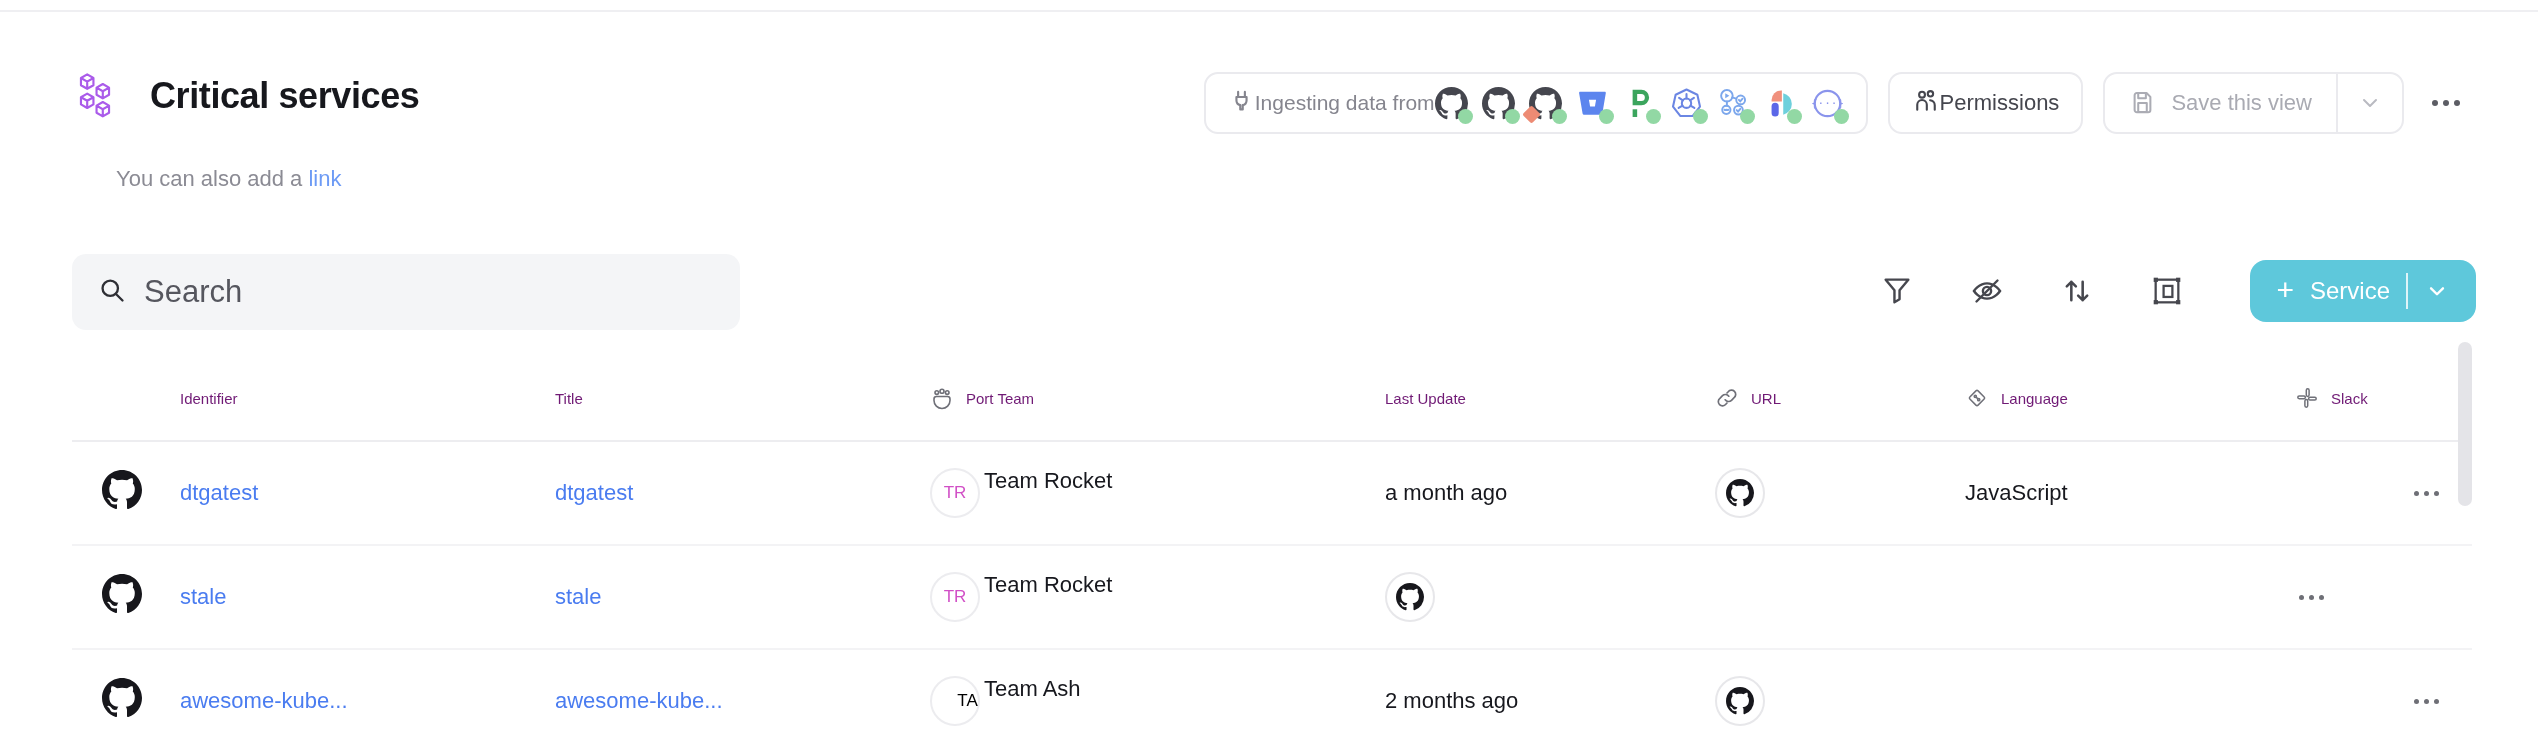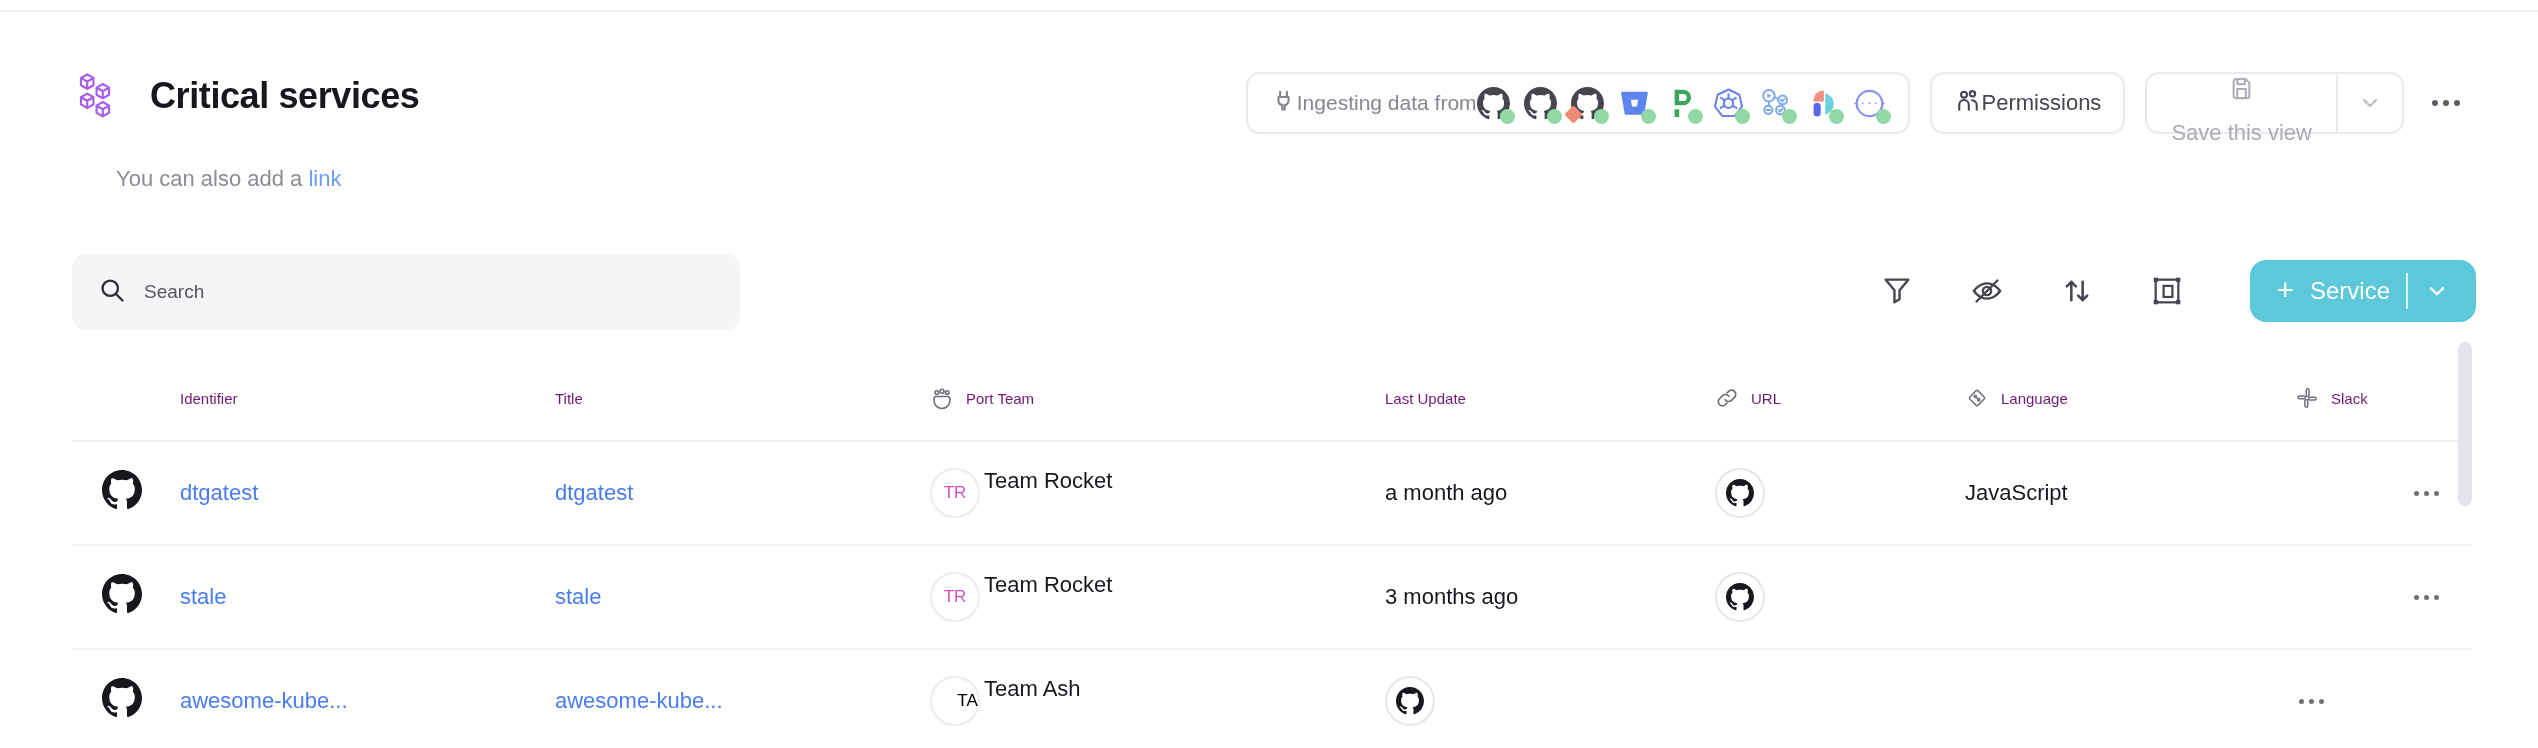--- a/index.html
+++ b/index.html
@@ -22,33 +22,33 @@
     height:62px; border:2px solid #EAEAEE; border-radius:14px; background:#fff;
     display:flex; align-items:center; padding:0 22px; 
   }
   .ingest-label { font-size:21px; color:#85858E; white-space:nowrap; }
   .integration-row { display:flex; align-items:center; gap:14px; }
   .integration { position:relative; width:33px; height:33px; display:flex; align-items:center; justify-content:center; }
   .integration svg { width:33px; height:33px; }
   .status-dot { position:absolute; right:-5px; bottom:-4px; width:15px; height:15px; border-radius:50%; background:#92D8A4; }
   .btn-label { font-size:22px; color:#45464E; }
   .save-group { padding:0; }
-  .save-main { display:flex; align-items:center; gap:15px; padding:0 24px; height:100%;flex-direction:column; }
+  .save-main { display:flex; align-items:center; gap:15px; padding:0 24px; height:100%; }
   .save-label { font-size:22px; color:#A9AAB2; }
   .save-divider { width:2px; height:100%; background:#EAEAEE; }
   .save-caret { padding:0 20px; display:flex; align-items:center; height:100%; }
   .more-dots { display:flex; gap:5px; padding:0 8px; cursor:pointer; }
   .more-dots i, .row-dots i { width:6px; height:6px; border-radius:50%; background:#5C5D64; display:block; }
 
   
   .search-box {
     position:absolute; left:72px; top:254px; width:668px; height:76px;
     background:#F4F5F7; border-radius:14px; display:flex; align-items:center; gap:18px; padding:0 26px;
   }
-  .search-box input { flex:1; border:none; outline:none; background:transparent; font-size:19px; color:#4c1d95;
+  .search-box input { flex:1; border:none; outline:none; background:transparent; font-size:31px; color:#4c1d95;
     font-family:"Liberation Sans", sans-serif; }
   .search-box input::placeholder { color:#55565E; opacity:1; }
 
   .table-toolbar { position:absolute; top:260px; right:62px; display:flex; align-items:center; }
   .tool-icon { width:46px; height:46px; margin-right:44px; display:flex; align-items:center; justify-content:center; color:#46474E; cursor:pointer; }
   .tool-icon svg { width:34px; height:34px; }
   .add-btn {
     height:62px; margin-left:16px; background:#5EC8DB; border:none; border-radius:16px; color:#fff;
     display:flex; align-items:center; gap:16px; padding:0 26px; font-size:24px; cursor:pointer;
     font-family:"Liberation Sans", sans-serif;
@@ -387,21 +387,20 @@
         </div>
     <div class="cell">
           <a href="#" class="link">stale</a>
         </div>
     <div class="cell team-cell">
       <span class="avatar">
         <span style="color: rgb(209, 79, 198);">TR</span>
       </span>
       <span>Team Rocket</span>
     </div>
-    <div class="cell">3 months ago</div>
     <div class="cell">
       <span class="url-circle">
         <svg viewBox="0 0 16 16" fill="currentColor">
               <path d="M8 0C3.58 0 0 3.58 0 8c0 3.54 2.29 6.53 5.47 7.59.4.07.55-.17.55-.38 0-.19-.01-.82-.01-1.49-2.01.37-2.53-.49-2.69-.94-.09-.23-.48-.94-.82-1.13-.28-.15-.68-.52-.01-.53.63-.01 1.08.58 1.23.82.72 1.21 1.87.87 2.33.66.07-.52.28-.87.51-1.07-1.78-.2-3.64-.89-3.64-3.95 0-.87.31-1.59.82-2.15-.08-.2-.36-1.02.08-2.12 0 0 .67-.21 2.2.82.64-.18 1.32-.27 2-.27s1.36.09 2 .27c1.53-1.04 2.2-.82 2.2-.82.44 1.1.16 1.92.08 2.12.51.56.82 1.27.82 2.15 0 3.07-1.87 3.75-3.65 3.95.29.25.54.73.54 1.48 0 1.07-.01 1.93-.01 2.2 0 .21.15.46.55.38A8.01 8.01 0 0 0 16 8c0-4.42-3.58-8-8-8z"></path>
             </svg>
       </span>
     </div>
     <div class="cell"></div>
     <div class="cell"></div>
     <div class="cell actions">
@@ -425,20 +424,21 @@
         </div>
     <div class="cell">
           <a href="#" class="link">awesome-kube...</a>
         </div>
     <div class="cell team-cell">
       <span class="avatar">
         <span style="color: #000000; margin-left: 25px;">TA</span>
       </span>
       <span>Team Ash</span>
     </div>
+    <div class="cell">2 months ago</div>
     <div class="cell">
       <span class="url-circle">
         <svg viewBox="0 0 16 16" fill="currentColor">
               <path d="M8 0C3.58 0 0 3.58 0 8c0 3.54 2.29 6.53 5.47 7.59.4.07.55-.17.55-.38 0-.19-.01-.82-.01-1.49-2.01.37-2.53-.49-2.69-.94-.09-.23-.48-.94-.82-1.13-.28-.15-.68-.52-.01-.53.63-.01 1.08.58 1.23.82.72 1.21 1.87.87 2.33.66.07-.52.28-.87.51-1.07-1.78-.2-3.64-.89-3.64-3.95 0-.87.31-1.59.82-2.15-.08-.2-.36-1.02.08-2.12 0 0 .67-.21 2.2.82.64-.18 1.32-.27 2-.27s1.36.09 2 .27c1.53-1.04 2.2-.82 2.2-.82.44 1.1.16 1.92.08 2.12.51.56.82 1.27.82 2.15 0 3.07-1.87 3.75-3.65 3.95.29.25.54.73.54 1.48 0 1.07-.01 1.93-.01 2.2 0 .21.15.46.55.38A8.01 8.01 0 0 0 16 8c0-4.42-3.58-8-8-8z"></path>
             </svg>
       </span>
     </div>
     <div class="cell"></div>
     <div class="cell"></div>
     <div class="cell actions">

